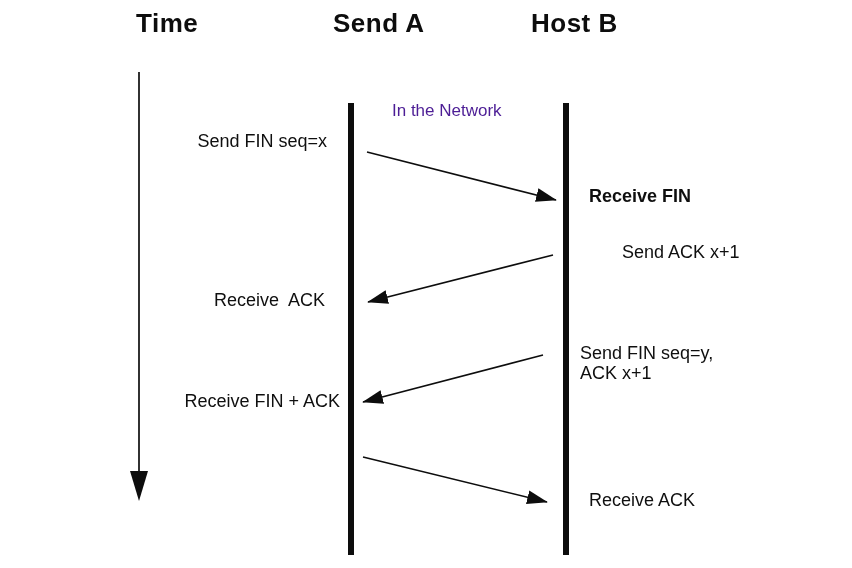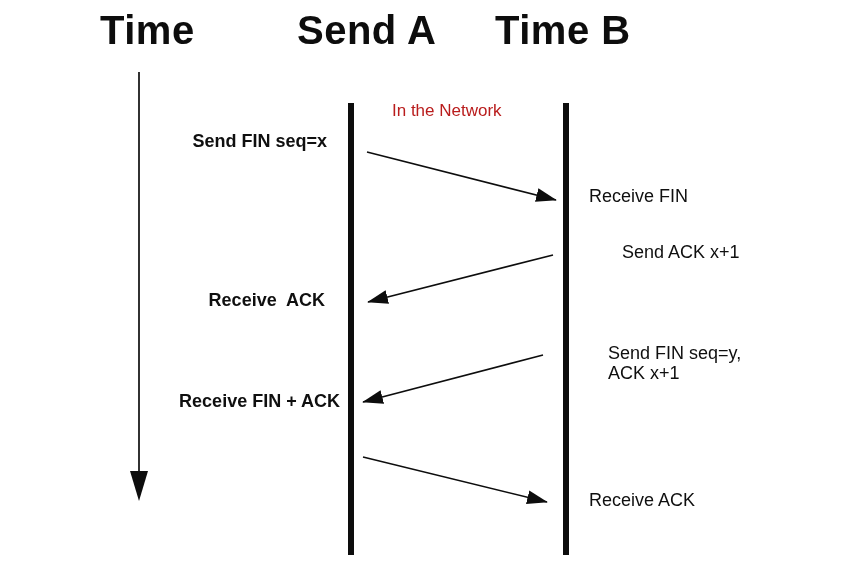--- a/index.html
+++ b/index.html
@@ -11,41 +11,41 @@
     position: relative;
     width: 852px;
     height: 568px;
     background: #ffffff;
     font-family: "Liberation Sans", sans-serif;
     color: #0d0d0d;
     overflow: hidden;
   }
   .hdr {
     position: absolute;
-    font-size: 40px;
+    font-size: 26px;
     font-weight: 600;
     color: #0d0d0d;
     white-space: pre;
     letter-spacing: 0.5px;
+    margin-left: 36px;
   }
   .evt {
     position: absolute;
     font-size: 18px;
     line-height: 20px;
     color: #0f0f0f;
     white-space: pre;
   }
   .evt.align-right {
     text-align: center;
-    font-weight: bold;
   }
   .net-label {
     position: absolute;
     font-size: 17px;
-    color: #b91c1c;
+    color: #4c1d95;
     white-space: pre;
   }
   svg.canvas {
     position: absolute;
     left: 0;
     top: 0;
     width: 852px;
     height: 568px;
   }
 </style>
@@ -68,27 +68,27 @@
     <line x1="566" y1="103" x2="566" y2="555" stroke="#0d0d0d" stroke-width="6"></line>
 
     <line x1="367" y1="152" x2="556" y2="200" stroke="#0d0d0d" stroke-width="1.6" marker-end="url(#arrowhead)"></line>
     <line x1="553" y1="255" x2="368" y2="302" stroke="#0d0d0d" stroke-width="1.6" marker-end="url(#arrowhead)"></line>
     <line x1="543" y1="355" x2="363" y2="402" stroke="#0d0d0d" stroke-width="1.6" marker-end="url(#arrowhead)"></line>
     <line x1="363" y1="457" x2="547" y2="502" stroke="#0d0d0d" stroke-width="1.6" marker-end="url(#arrowhead)"></line>
   </svg>
 
   <div class="hdr" style="left:100px; top:8px;">Time</div>
   <div class="hdr" style="left:297px; top:8px;">Send A</div>
-  <div class="hdr" style="left:495px; top:8px;">Time B</div>
+  <div class="hdr" style="left:495px; top:8px;">Host B</div>
 
   <div class="net-label" style="left:392px; top:101px;">In the Network</div>
 
   <div class="evt align-right" style="right:525px; top:131px;">Send FIN seq=x</div>
   <div class="evt align-right" style="right:527px; top:290px;">Receive  ACK</div>
   <div class="evt align-right" style="right:512px; top:391px;">Receive FIN + ACK</div>
 
-  <div class="evt" style="left:589px; top:186px;">Receive FIN</div>
+  <div class="evt" style="left:589px; top:186px;font-weight:bold;">Receive FIN</div>
   <div class="evt" style="left:589px; top:242px;margin-left:33px;">Send ACK x+1</div>
-  <div class="evt" style="left:608px; top:343px;">Send FIN seq=y,
+  <div class="evt" style="left:580px; top:343px;">Send FIN seq=y,
 ACK x+1</div>
   <div class="evt" style="left:589px; top:490px;">Receive ACK</div>
 
 </div>
 
 </body></html>

